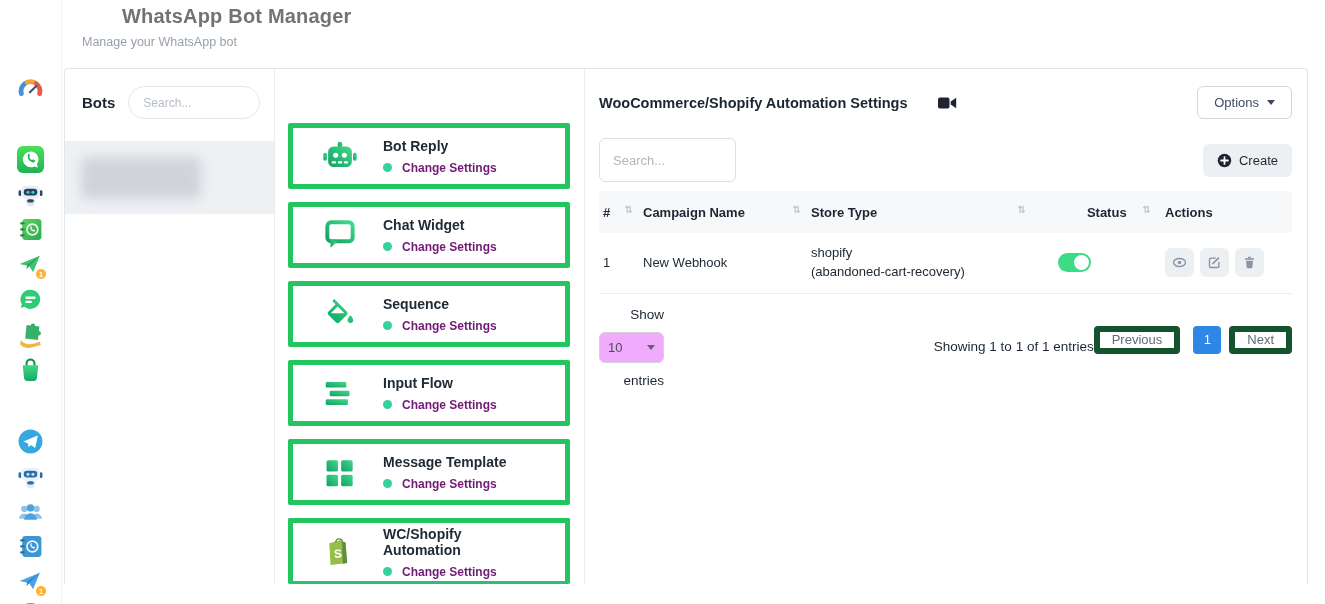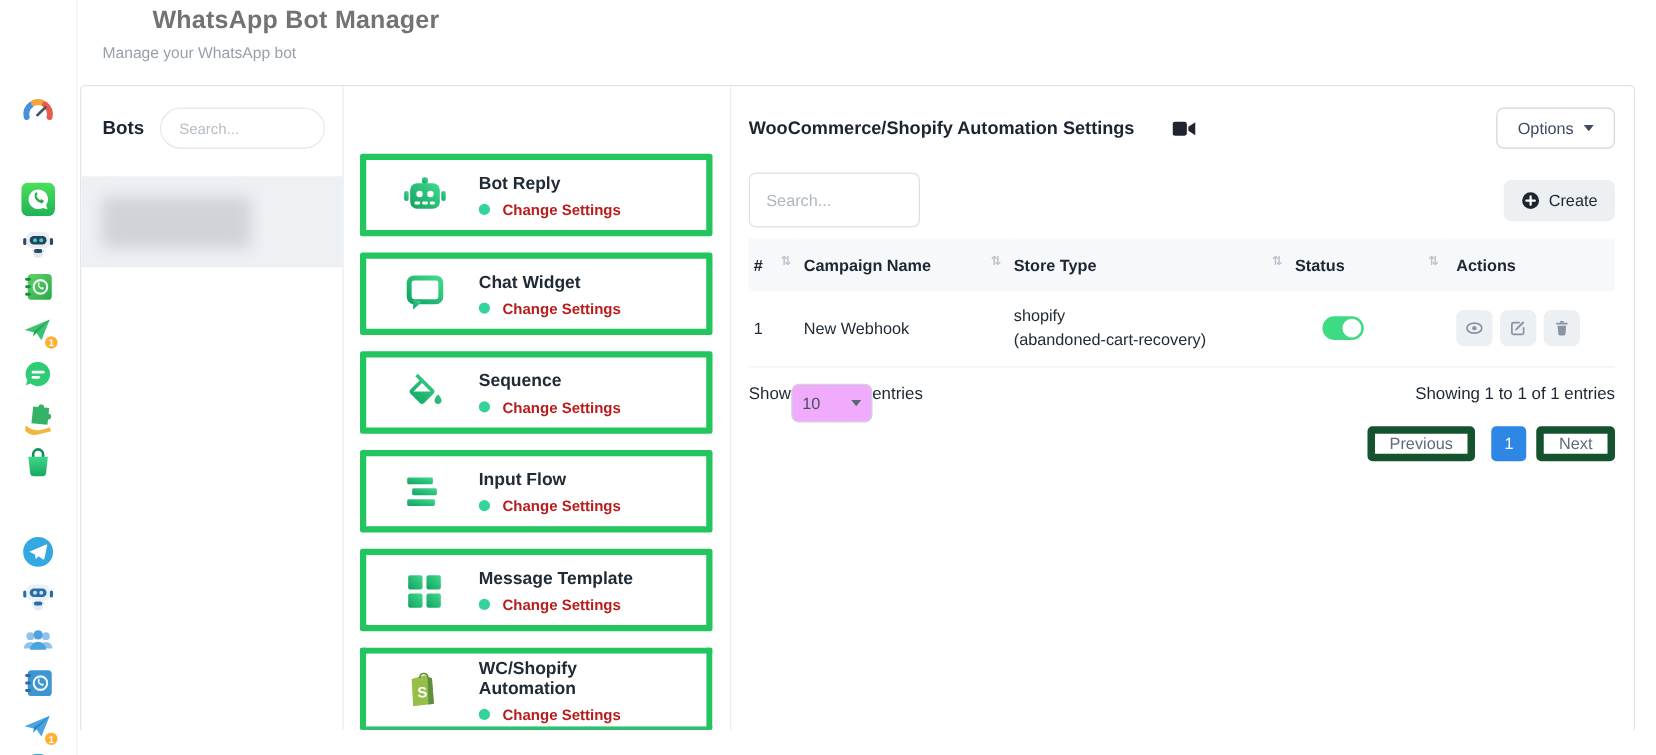--- a/index.html
+++ b/index.html
@@ -43,21 +43,21 @@
   .panel-title { font-size:14.5px; font-weight:700; color:#1c2430; }
   .module-card { margin-top:13px; height:66px; border:5px solid #22c55e; border-radius:2px;
     display:flex; align-items:center; padding:0 28px; gap:24px; background:#fff; cursor:pointer; }
   .module-card:first-of-type { margin-top:36px; }
   .module-card.active { border-bottom:3px solid #2fbf71; }
   .module-icon { width:38px; height:38px; flex:0 0 auto; }
   .module-icon svg { width:38px; height:38px; display:block; }
   .module-label { font-size:14px; font-weight:700; color:#212b36; }
   .module-link-row { display:flex; align-items:center; gap:10px; margin-top:7px; }
   .dot { width:9px; height:9px; border-radius:50%; background:#34d399; flex:0 0 auto; }
-  .change-link { font-size:12px; font-weight:700; color:#b91c1c; text-decoration:none; cursor:pointer;text-align:right; }
+  .change-link { font-size:12px; font-weight:700; color:#701a75; text-decoration:none; cursor:pointer;text-align:right; }
 
   
   .settings-panel { flex:1; padding:0 15px 0 14px; }
   .settings-head { display:flex; align-items:center; margin-top:17px;gap:16px; }
   .settings-title { font-size:14.5px; font-weight:700; color:#1c2430; }
   .camera-icon { margin-left:14px; display:flex; cursor:pointer; }
   .options-btn { margin-left:auto; height:33px; padding:0 16px; border:1px solid #cfd6dd; border-radius:6px;
     background:#fff; font-size:13px; color:#3f4b63; display:flex; align-items:center; gap:8px;
     cursor:pointer; font-family:inherit; }
   .caret-down { width:0; height:0; border-left:4px solid transparent; border-right:4px solid transparent;
@@ -69,48 +69,48 @@
   .create-btn { height:33px; padding:0 14px; background:#edf0f3; border:none; border-radius:6px;
     font-size:13px; color:#1d2733; display:flex; align-items:center; gap:7px; cursor:pointer;
     font-family:inherit; }
 
   table.data { width:100%; border-collapse:collapse; margin-top:9px; table-layout:fixed; }
   col.c-idx{width:40px;} col.c-name{width:168px;} col.c-store{width:225px;}
   col.c-status{width:125px;} col.c-actions{width:auto;}
   thead th { background:#f7f8fa; height:42px; font-size:13px; font-weight:700; color:#1d2733;
     text-align:left; vertical-align:middle; padding:0 6px 0 4px; cursor:pointer; }
   thead th .th-inner { display:flex; align-items:flex-start; justify-content:space-between; }
-  thead th.th-status .th-inner { justify-content:space-between; gap:16px; }
+  thead th.th-status .th-inner { justify-content:flex-end; gap:16px; }
   thead th.th-actions { cursor:default; padding-left:8px; }
   .sort-icon { font-family:"DejaVu Sans",sans-serif; font-size:10px; color:#bcc3cd; line-height:1; }
   .sort-icon::after { content:"\21C5"; }
   tbody td { height:60px; font-size:13px; color:#212b36; vertical-align:middle;
     border-bottom:1px solid #eceff2; padding:0 6px 0 4px; }
   .store-type { line-height:1.45; }
   .toggle { width:33px; height:19px; border-radius:10px; background:#c3cad2; position:relative;
     margin-left:22px; cursor:pointer; }
   .toggle.on { background:#3ddc84; }
   .toggle .knob { position:absolute; top:2px; left:2px; width:15px; height:15px; border-radius:50%;
     background:#fff; }
   .toggle.on .knob { left:auto; right:2px; }
   .actions-cell { display:flex; gap:6px; padding-left:4px; }
   .action-btn { width:29px; height:29px; border-radius:6px; background:#edf0f3; border:none;
     display:flex; align-items:center; justify-content:center; cursor:pointer; }
   .action-btn svg { width:15px; height:15px; display:block; }
 
   .tfooter { display:flex; margin-top:13px; align-items:flex-start; }
-  .show-group { display:flex; align-items:flex-start; font-size:13.5px; color:#1d2733; }
+  .show-group { display:flex; align-items:flex-end; gap:10px; font-size:13.5px; color:#1d2733;flex-direction:column; }
   .select-wrap { position:relative; }
   .select-wrap::after { content:""; position:absolute; right:9px; top:13px; width:0; height:0;
     border-left:4px solid transparent; border-right:4px solid transparent; border-top:5px solid #5b6770;
     pointer-events:none; }
   select.page-size { width:65px; height:31px; border:1px solid #ced4da; border-radius:6px;
     padding:0 8px; font-size:13px; color:#495057; appearance:none; -webkit-appearance:none;
     background:#f0abfc; font-family:inherit; cursor:pointer; }
-  .footer-right { margin-left:auto; display:flex; flex-direction:column; align-items:flex-end; }
+  .footer-right { margin-left:auto; display:flex; align-items:flex-end; }
   .summary { font-size:13.5px; color:#1d2733; }
   .pagination { display:flex; align-items:center; margin-top:19px; }
   .page-btn { height:28px; padding:0 12px; background:#fff; border:6px solid #14532d; border-radius:4px;
     font-size:13px; color:#5f6b7a; cursor:pointer; font-family:inherit; }
   .page-current { width:28px; height:28px; margin:0 8px 0 13px; background:#2e86e5; color:#fff;
     border:none; border-radius:4px; font-size:13px; display:flex; align-items:center;
     justify-content:center; cursor:pointer; font-family:inherit; }
 </style>
 </head>
 <body>

